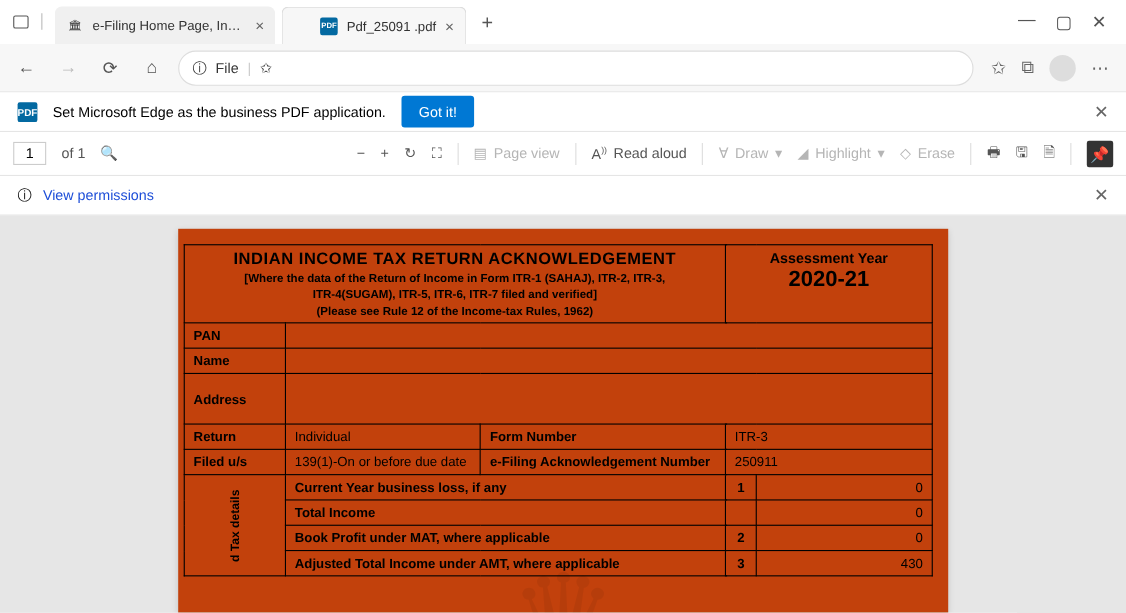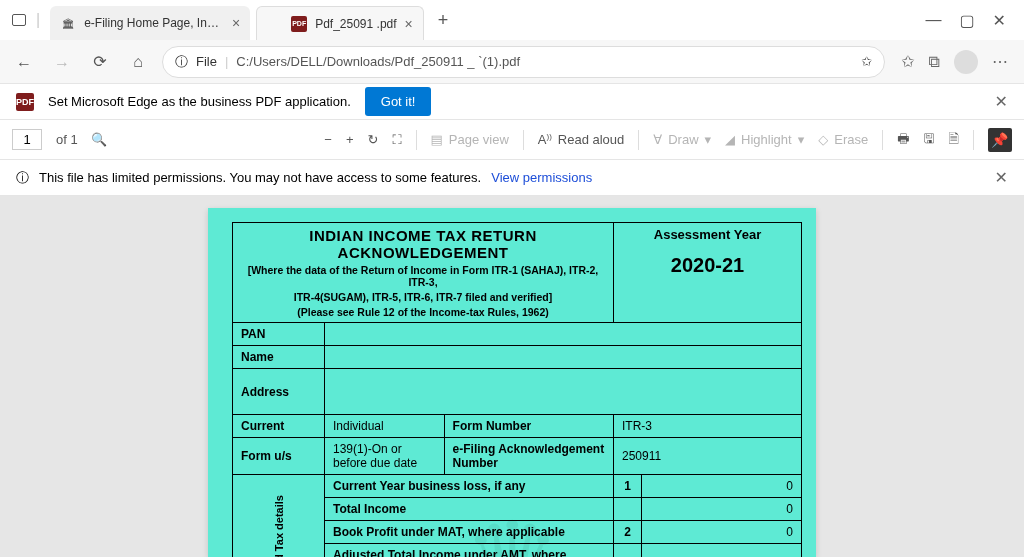--- a/index.html
+++ b/index.html
@@ -22,49 +22,49 @@
     .addr-row { background: #f7f7f7; height: 44px; display: flex; align-items: center; padding: 0 10px; gap: 10px; border-bottom: 1px solid #e5e5e5; }
     .nav-btn { width: 28px; height: 28px; display: flex; align-items: center; justify-content: center; color: #555; border-radius: 4px; }
     .nav-btn.disabled { color: #bbb; }
     .addr-bar { flex: 1; display: flex; align-items: center; gap: 8px; background: #fff; border: 1px solid #ddd; border-radius: 20px; padding: 4px 12px; height: 32px; font-size: 13px; color: #333; }
     .addr-file { display: flex; align-items: center; gap: 6px; }
     .addr-sep { color: #ccc; }
     .addr-right { display: flex; gap: 14px; align-items: center; color: #666; padding: 0 6px; }
 
     
     .default-pdf-bar { background: #fff; height: 36px; display: flex; align-items: center; padding: 0 16px; gap: 14px; font-size: 13px; border-bottom: 1px solid #e5e5e5; }
-    .pdf-ico { width: 18px; height: 18px; background: #7f1d1d; color: #fff; font-size: 9px; font-weight: bold; display: flex; align-items: center; justify-content: center; border-radius: 2px; }
+    .pdf-ico { width: 18px; height: 18px; background: #0369a1; color: #fff; font-size: 9px; font-weight: bold; display: flex; align-items: center; justify-content: center; border-radius: 2px; }
     .gotit-btn { background: #0078d4; color: #fff; border: none; padding: 7px 16px; border-radius: 3px; font-size: 13px; cursor: pointer; }
     .bar-close { margin-left: auto; font-size: 16px; color: #666; cursor: pointer; }
 
     
     .pdf-toolbar { background: #fff; height: 40px; display: flex; align-items: center; padding: 0 12px; gap: 14px; font-size: 13px; color: #555; border-bottom: 1px solid #e5e5e5; }
     .page-input { width: 30px; text-align: center; border: 1px solid #ccc; padding: 2px; font-size: 13px; }
     .tool-sep { width: 1px; height: 20px; background: #ddd; }
     .tool-item { display: flex; align-items: center; gap: 6px; }
     .tool-item.disabled { color: #b5b5b5; }
     .tool-spacer { flex: 1; }
     .pin-ico { background: #333; color: #fff; width: 24px; height: 24px; display: flex; align-items: center; justify-content: center; border-radius: 2px; font-size: 14px; }
 
     
     .perm-bar { background: #fff; height: 36px; display: flex; align-items: center; padding: 0 16px; gap: 10px; font-size: 13px; border-bottom: 1px solid #e5e5e5; }
     .perm-link { color: #1d4ed8; cursor: pointer; }
 
     
     .viewer { background: #e6e6e6; height: calc(557px - 40px - 44px - 36px - 40px - 36px); overflow: hidden; padding-top: 12px; display: flex; justify-content: center; }
-    .pdf-page { background: #5eead4; width: 608px; padding: 14px 14px 0 24px; font-family: "Times New Roman", serif; color: #000; font-size: 12px; box-shadow: 0 2px 6px rgba(0,0,0,0.15); position: relative; }
+    .pdf-page { background: #c2410c; width: 700px; padding: 14px 14px 0 5px; font-family: "Times New Roman", serif; color: #000; font-size: 12px; box-shadow: 0 2px 6px rgba(0,0,0,0.15); position: relative; }
 
     .doc-table { width: 100%; border-collapse: collapse; }
     .doc-table td { border: 1.2px solid #000; padding: 4px 8px; }
     .doc-title-cell { text-align: center; padding: 6px; }
     .doc-title { font-weight: bold; font-size: 15px; letter-spacing: 0.5px; }
     .doc-sub { font-weight: bold; font-size: 10.5px; margin-top: 3px; }
     .ay-cell { text-align: center; vertical-align: top; width: 130px; }
     .ay-label { font-weight: bold; font-size: 13px; }
-    .ay-val { font-weight: bold; font-size: 20px; margin-top: 12px; }
+    .ay-val { font-weight: bold; font-size: 20px; margin-top: 1px; }
     .lbl-cell { font-weight: bold; width: 90px; padding: 8px 10px; }
     .lbl-cell.wider { width: 92px; }
     .addr-cell { font-weight: bold; vertical-align: middle; padding: 14px 10px; }
     .row-lbl { font-weight: bold; }
     .num-cell { text-align: center; font-weight: bold; width: 28px; }
     .val-cell { text-align: right; width: 160px; }
     .side-label { width: 28px; text-align: center; font-size: 11px; font-weight: bold; }
     .side-rot { transform: rotate(-90deg); white-space: nowrap; display: inline-block; }
     .emblem { position: absolute; left: 50%; transform: translateX(-50%); top: 290px; font-size: 110px; color: rgba(0,0,0,0.06); pointer-events: none; font-family: serif; }
   </style>
@@ -96,21 +96,20 @@
 
 <div class="addr-row">
   <div class="nav-btn">←</div>
   <div class="nav-btn disabled">→</div>
   <div class="nav-btn">⟳</div>
   <div class="nav-btn">⌂</div>
   <div class="addr-bar">
     <span>ⓘ</span>
     <span class="addr-file">File</span>
     <span class="addr-sep">|</span>
-    <span style="flex:1;color:#555;">C:/Users/DELL/Downloads/Pdf_250911       _     `(1).pdf</span>
     <span>✩</span>
   </div>
   <div class="addr-right">
     <span>✩</span>
     <span>⧉</span>
     <span style="width:24px;height:24px;border-radius:50%;background:#ddd;display:inline-block;"></span>
     <span>⋯</span>
   </div>
 </div>
 
@@ -158,21 +157,20 @@
   <div class="tool-sep"></div>
   <span>🖶</span>
   <span>🖫</span>
   <span>🗎</span>
   <div class="tool-sep"></div>
   <span class="pin-ico">📌</span>
 </div>
 
 <div class="perm-bar">
   <span>ⓘ</span>
-  <span>This file has limited permissions. You may not have access to some features.</span>
   <span class="perm-link">View permissions</span>
   <span class="bar-close">✕</span>
 </div>
 
 <div class="viewer">
   <div class="pdf-page">
     <div class="emblem">♛</div>
     <table class="doc-table">
 
       <tbody>
@@ -198,28 +196,28 @@
         <td class="lbl-cell">Name</td>
         <td colspan="5"></td>
       </tr>
 
       <tr>
         <td class="addr-cell">Address</td>
         <td colspan="5" style="height:46px;"></td>
       </tr>
 
       <tr>
-        <td class="lbl-cell wider">Current</td>
+        <td class="lbl-cell wider">Return</td>
         <td>Individual</td>
         <td class="row-lbl" colspan="2">Form Number</td>
         <td colspan="2">ITR-3</td>
       </tr>
 
       <tr>
-        <td class="lbl-cell wider">Form u/s</td>
+        <td class="lbl-cell wider">Filed u/s</td>
         <td>139(1)-On or before due date</td>
         <td class="row-lbl" colspan="2">e-Filing Acknowledgement Number</td>
         <td colspan="2">250911</td>
       </tr>
 
       <tr>
         <td rowspan="4" class="side-label">
           <span class="side-rot">d Tax details</span>
         </td>
         <td colspan="3" class="row-lbl">Current Year business loss, if any</td>

